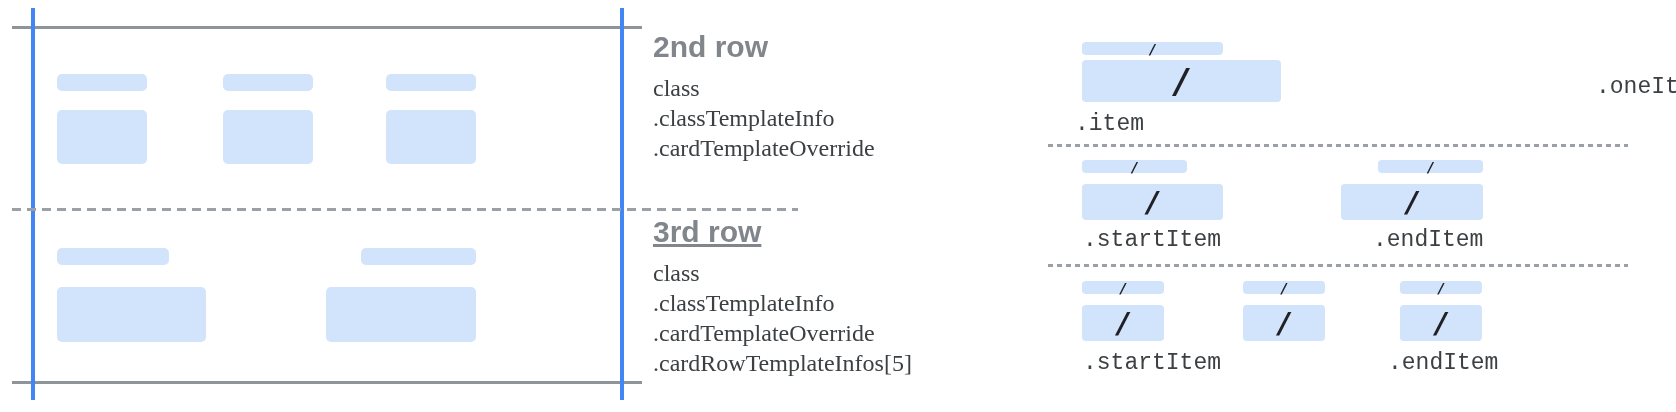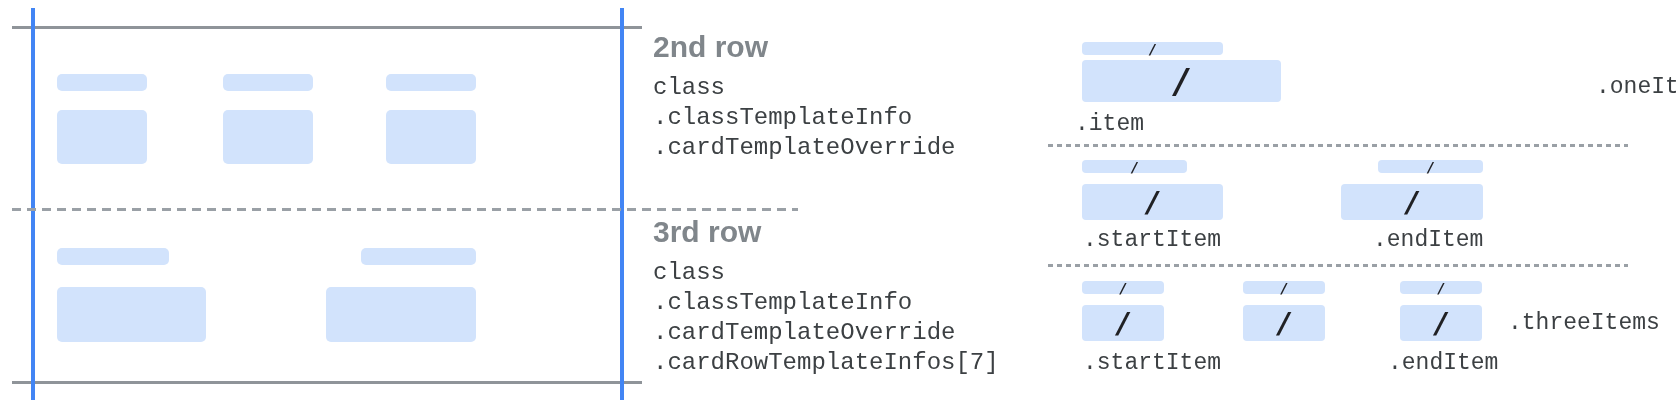--- a/index.html
+++ b/index.html
@@ -6,21 +6,21 @@
   .canvas{position:relative;width:1676px;height:412px;background:#ffffff;overflow:hidden;
           font-family:"Liberation Sans","DejaVu Sans",sans-serif;}
   
   .hline{position:absolute;left:12px;width:630px;height:3px;background:#8f9499;}
   .vline{position:absolute;top:8px;height:392px;width:4px;background:#4285f4;}
   .dash-row{position:absolute;left:12px;top:208px;width:786px;height:3px;
             background:repeating-linear-gradient(90deg,#9aa0a6 0 9px,transparent 9px 15px);}
   .ph{position:absolute;background:#d2e3fc;border-radius:5px;}
   
   .heading{position:absolute;font-weight:700;font-size:30px;color:#80868b;white-space:nowrap;}
-  .code{position:absolute;font-family:Liberation Mono, monospace;
+  .code{position:absolute;font-family:Liberation Serif, serif;
         font-size:24px;line-height:30px;color:#3c4043;white-space:nowrap;}
   
   .bar{position:absolute;background:#d2e3fc;border-radius:4px;display:flex;
        align-items:center;justify-content:center;}
   .slash{font-family:"DejaVu Sans",sans-serif;font-weight:700;font-style:italic;
          color:#202124;line-height:1;}
   .slash-sm{font-size:14px;}
   .slash-lg{font-size:34px;}
   .slash-md{font-size:29px;}
   .mono{position:absolute;font-family:"Liberation Mono","DejaVu Sans Mono",monospace;
@@ -49,25 +49,25 @@
   <div class="ph" style="left:57px; top:248px;width:112px;height:17px;"></div>
   <div class="ph" style="left:361px;top:248px;width:115px;height:17px;"></div>
   <div class="ph" style="left:57px; top:287px;width:149px;height:55px;"></div>
   <div class="ph" style="left:326px;top:287px;width:150px;height:55px;"></div>
 
   <div class="heading" style="left:653px;top:30px;">2nd row</div>
   <div class="code" style="left:653px;top:73px;">class</div>
   <div class="code" style="left:653px;top:103px;">.classTemplateInfo</div>
   <div class="code" style="left:653px;top:133px;">.cardTemplateOverride</div>
 
-  <div class="heading" style="left:653px;top:215px;">3rd row</div>
+  <div class="heading" style="left:653px;top:215px;text-decoration:underline;">3rd row</div>
   <div class="code" style="left:653px;top:258px;">class</div>
   <div class="code" style="left:653px;top:288px;">.classTemplateInfo</div>
   <div class="code" style="left:653px;top:318px;">.cardTemplateOverride</div>
-  <div class="code" style="left:653px;top:348px;">.cardRowTemplateInfos[7]</div>
+  <div class="code" style="left:653px;top:348px;">.cardRowTemplateInfos[5]</div>
 
   <div class="bar" style="left:1082px;top:42px;width:141px;height:13px;">
     <span class="slash slash-sm">/</span>
   </div>
   <div class="bar" style="left:1082px;top:60px;width:199px;height:42px;">
     <span class="slash slash-lg">/</span>
   </div>
   <div class="mono" style="left:1075px;top:111px;font-family:Liberation Mono, monospace;">.item</div>
   <div class="mono" style="left:1596px;top:74px;">.oneItem</div>
 
@@ -103,15 +103,14 @@
     <span class="slash slash-md">/</span>
   </div>
   <div class="bar" style="left:1400px;top:281px;width:82px;height:13px;">
     <span class="slash slash-sm">/</span>
   </div>
   <div class="bar" style="left:1400px;top:305px;width:82px;height:36px;">
     <span class="slash slash-md">/</span>
   </div>
   <div class="mono" style="left:1083px;top:350px;">.startItem</div>
   <div class="mono" style="left:1388px;top:350px;">.endItem</div>
-  <div class="mono" style="left:1508px;top:310px;">.threeItems</div>
 
 </div>
 
 </body></html>

